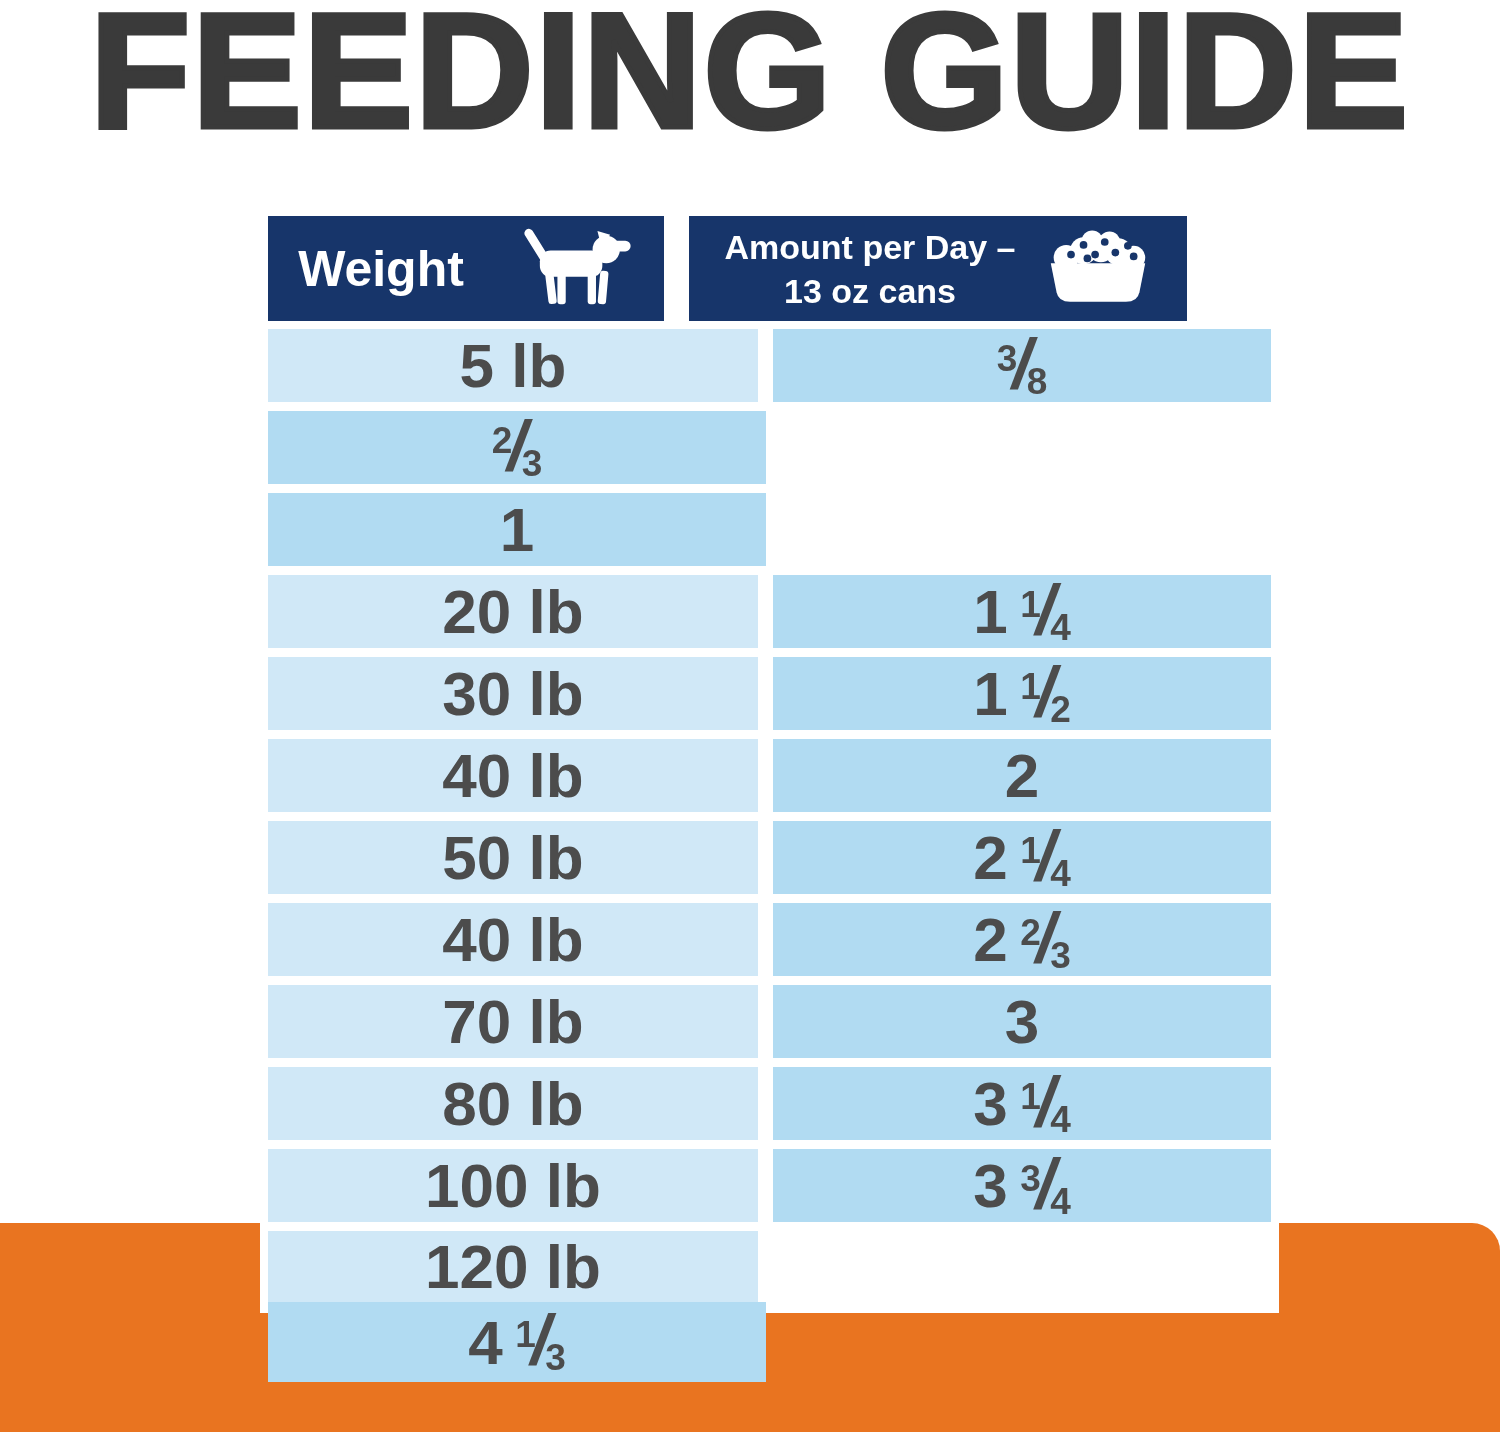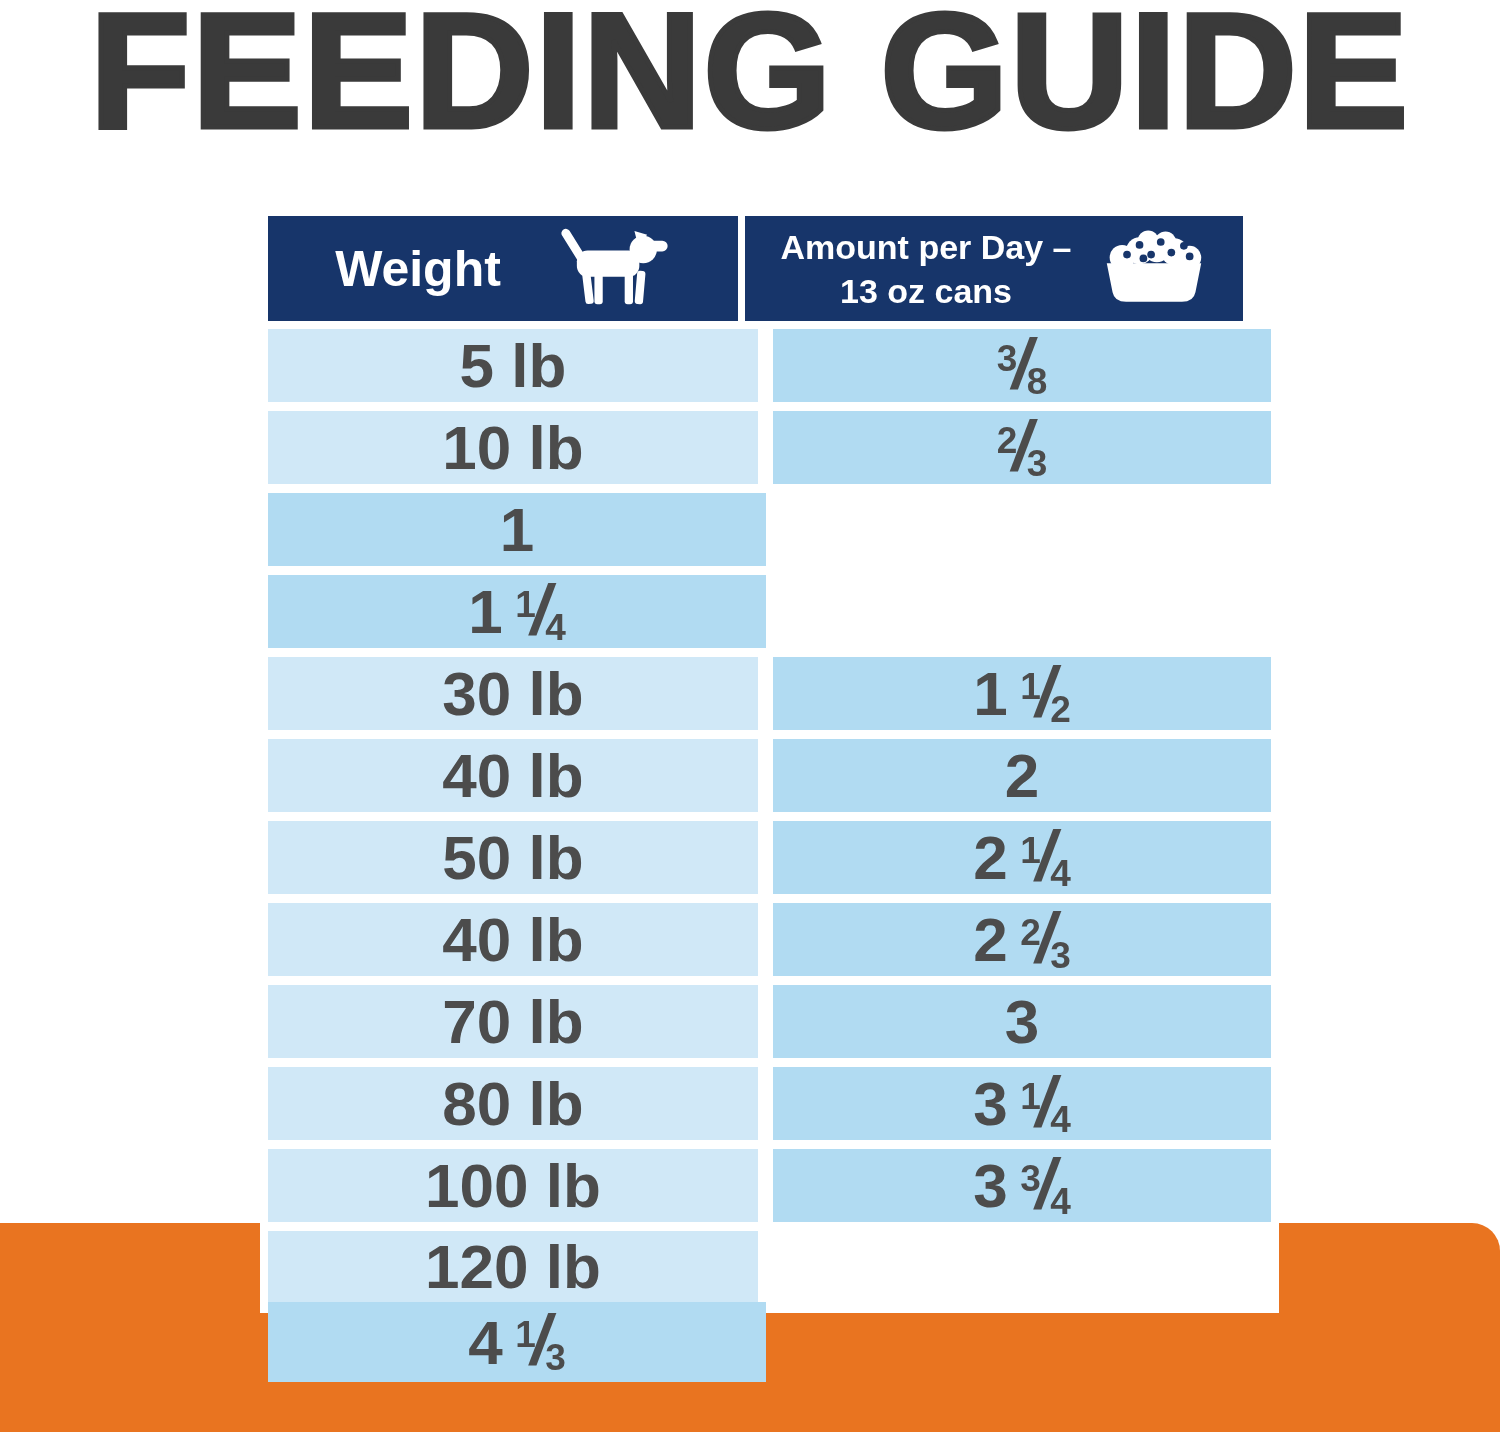--- a/index.html
+++ b/index.html
@@ -28,21 +28,21 @@
   }
   .feed-table{
     position:absolute;left:268px;top:216px;width:1003px;
   }
   .thead{display:flex;height:105px;margin-bottom:8px;}
   .th{
     background:var(--header-navy,#17356a);
     display:flex;align-items:center;justify-content:center;
     color:#ffffff;
   }
-  .th-weight{width:470px;margin-right:7px;gap:52px;}
+  .th-weight{width:396px;margin-right:25px;gap:52px;}
   .th-amount{width:498px;gap:30px;}
   .th-weight .label{font-size:50px;font-weight:bold;}
   .th-amount .label{
     font-size:34px;line-height:44px;font-weight:bold;text-align:center;
   }
   .icon{display:flex;align-items:center;color:#ffffff;}
   .row{display:flex;height:73px;margin-bottom:9px;}
   .row:last-child{margin-bottom:0;flex-direction:column;}
   .cell{
     display:flex;align-items:center;justify-content:center;
@@ -119,34 +119,34 @@
   <div class="row">
     <div class="cell cell-weight">
         <span>5 lb</span>
       </div>
     <div class="cell cell-amount">
         <span class="whole"></span>
         <span class="frac"><span class="num">3</span><span class="slash">/</span><span class="den">8</span></span>
       </div>
   </div>
   <div class="row">
-    <div class="cell cell-weight">
-        <span>10 lb</span>
-      </div>
     <div class="cell cell-amount">
         <span class="whole"></span>
         <span class="frac"><span class="num">2</span><span class="slash">/</span><span class="den">3</span></span>
       </div>
   </div>
   <div class="row">
     <div class="cell cell-amount">
         <span class="whole">1</span>
       </div>
   </div>
   <div class="row">
+    <div class="cell cell-weight">
+        <span>20 lb</span>
+      </div>
     <div class="cell cell-amount">
         <span class="whole">1</span>
         <span class="frac" style="margin-left: 0.2em;"><span class="num">1</span><span class="slash">/</span><span class="den">4</span></span>
       </div>
   </div>
   <div class="row">
     <div class="cell cell-weight">
         <span>30 lb</span>
       </div>
     <div class="cell cell-amount">

